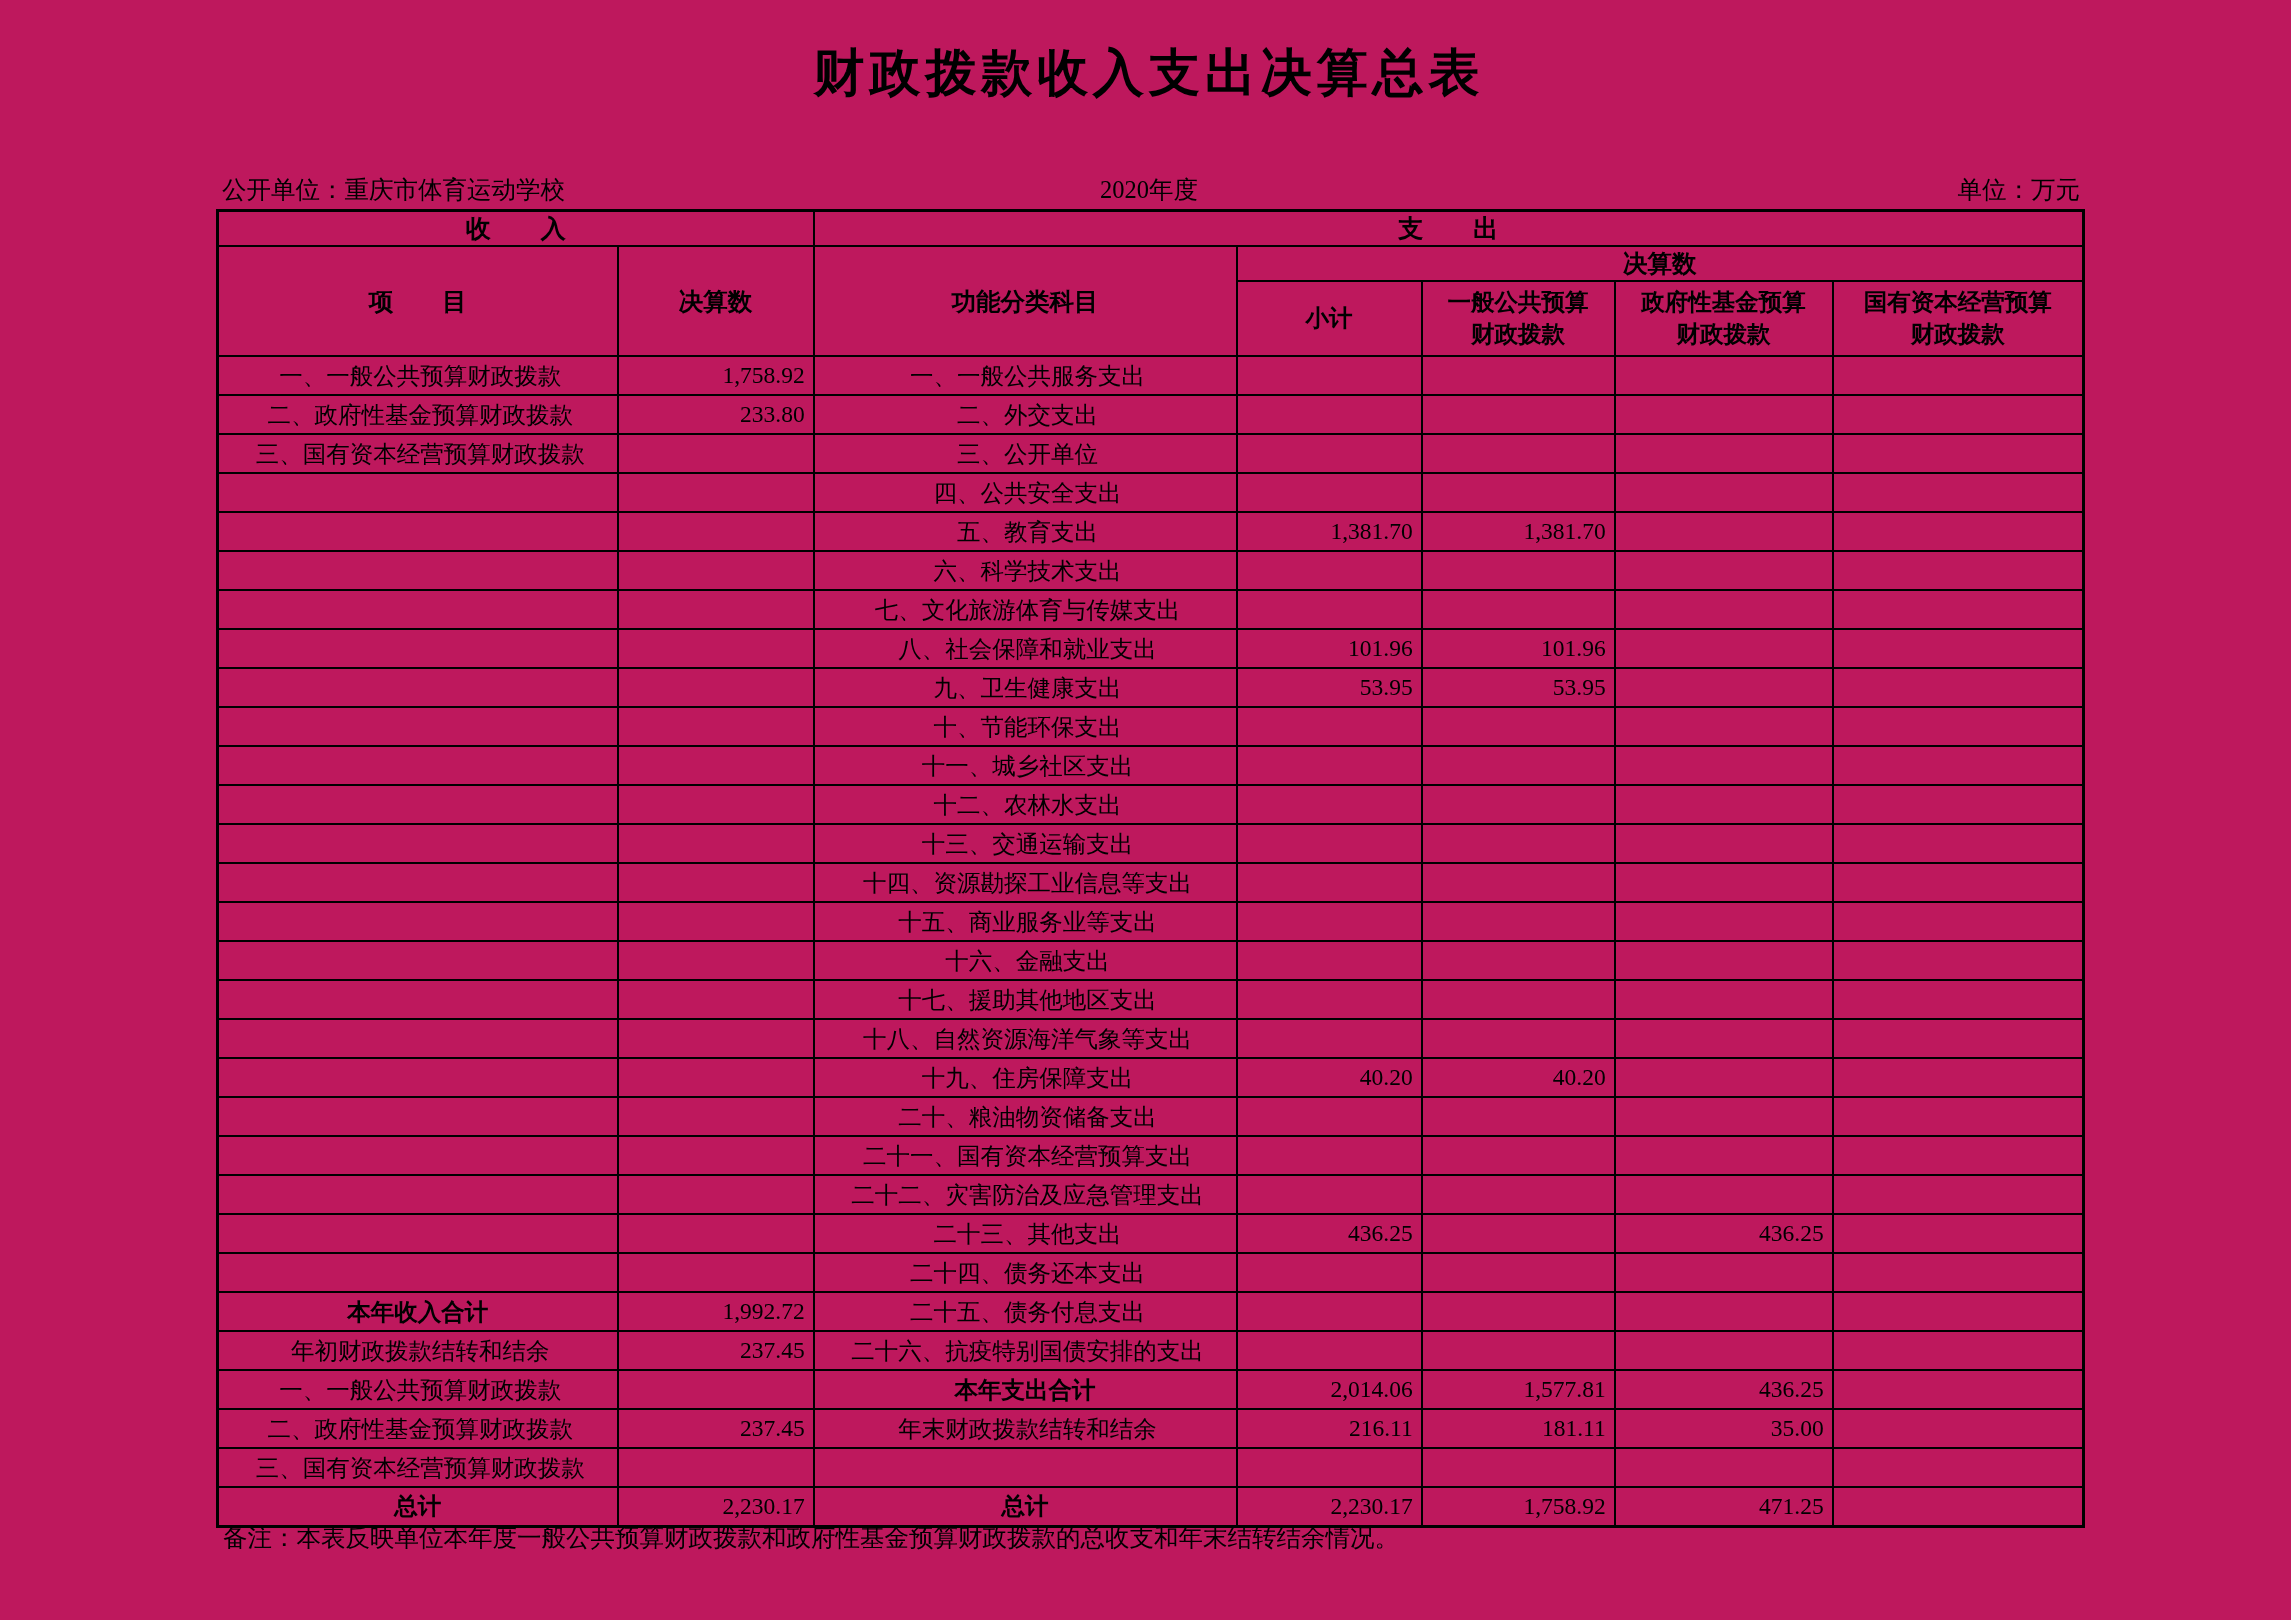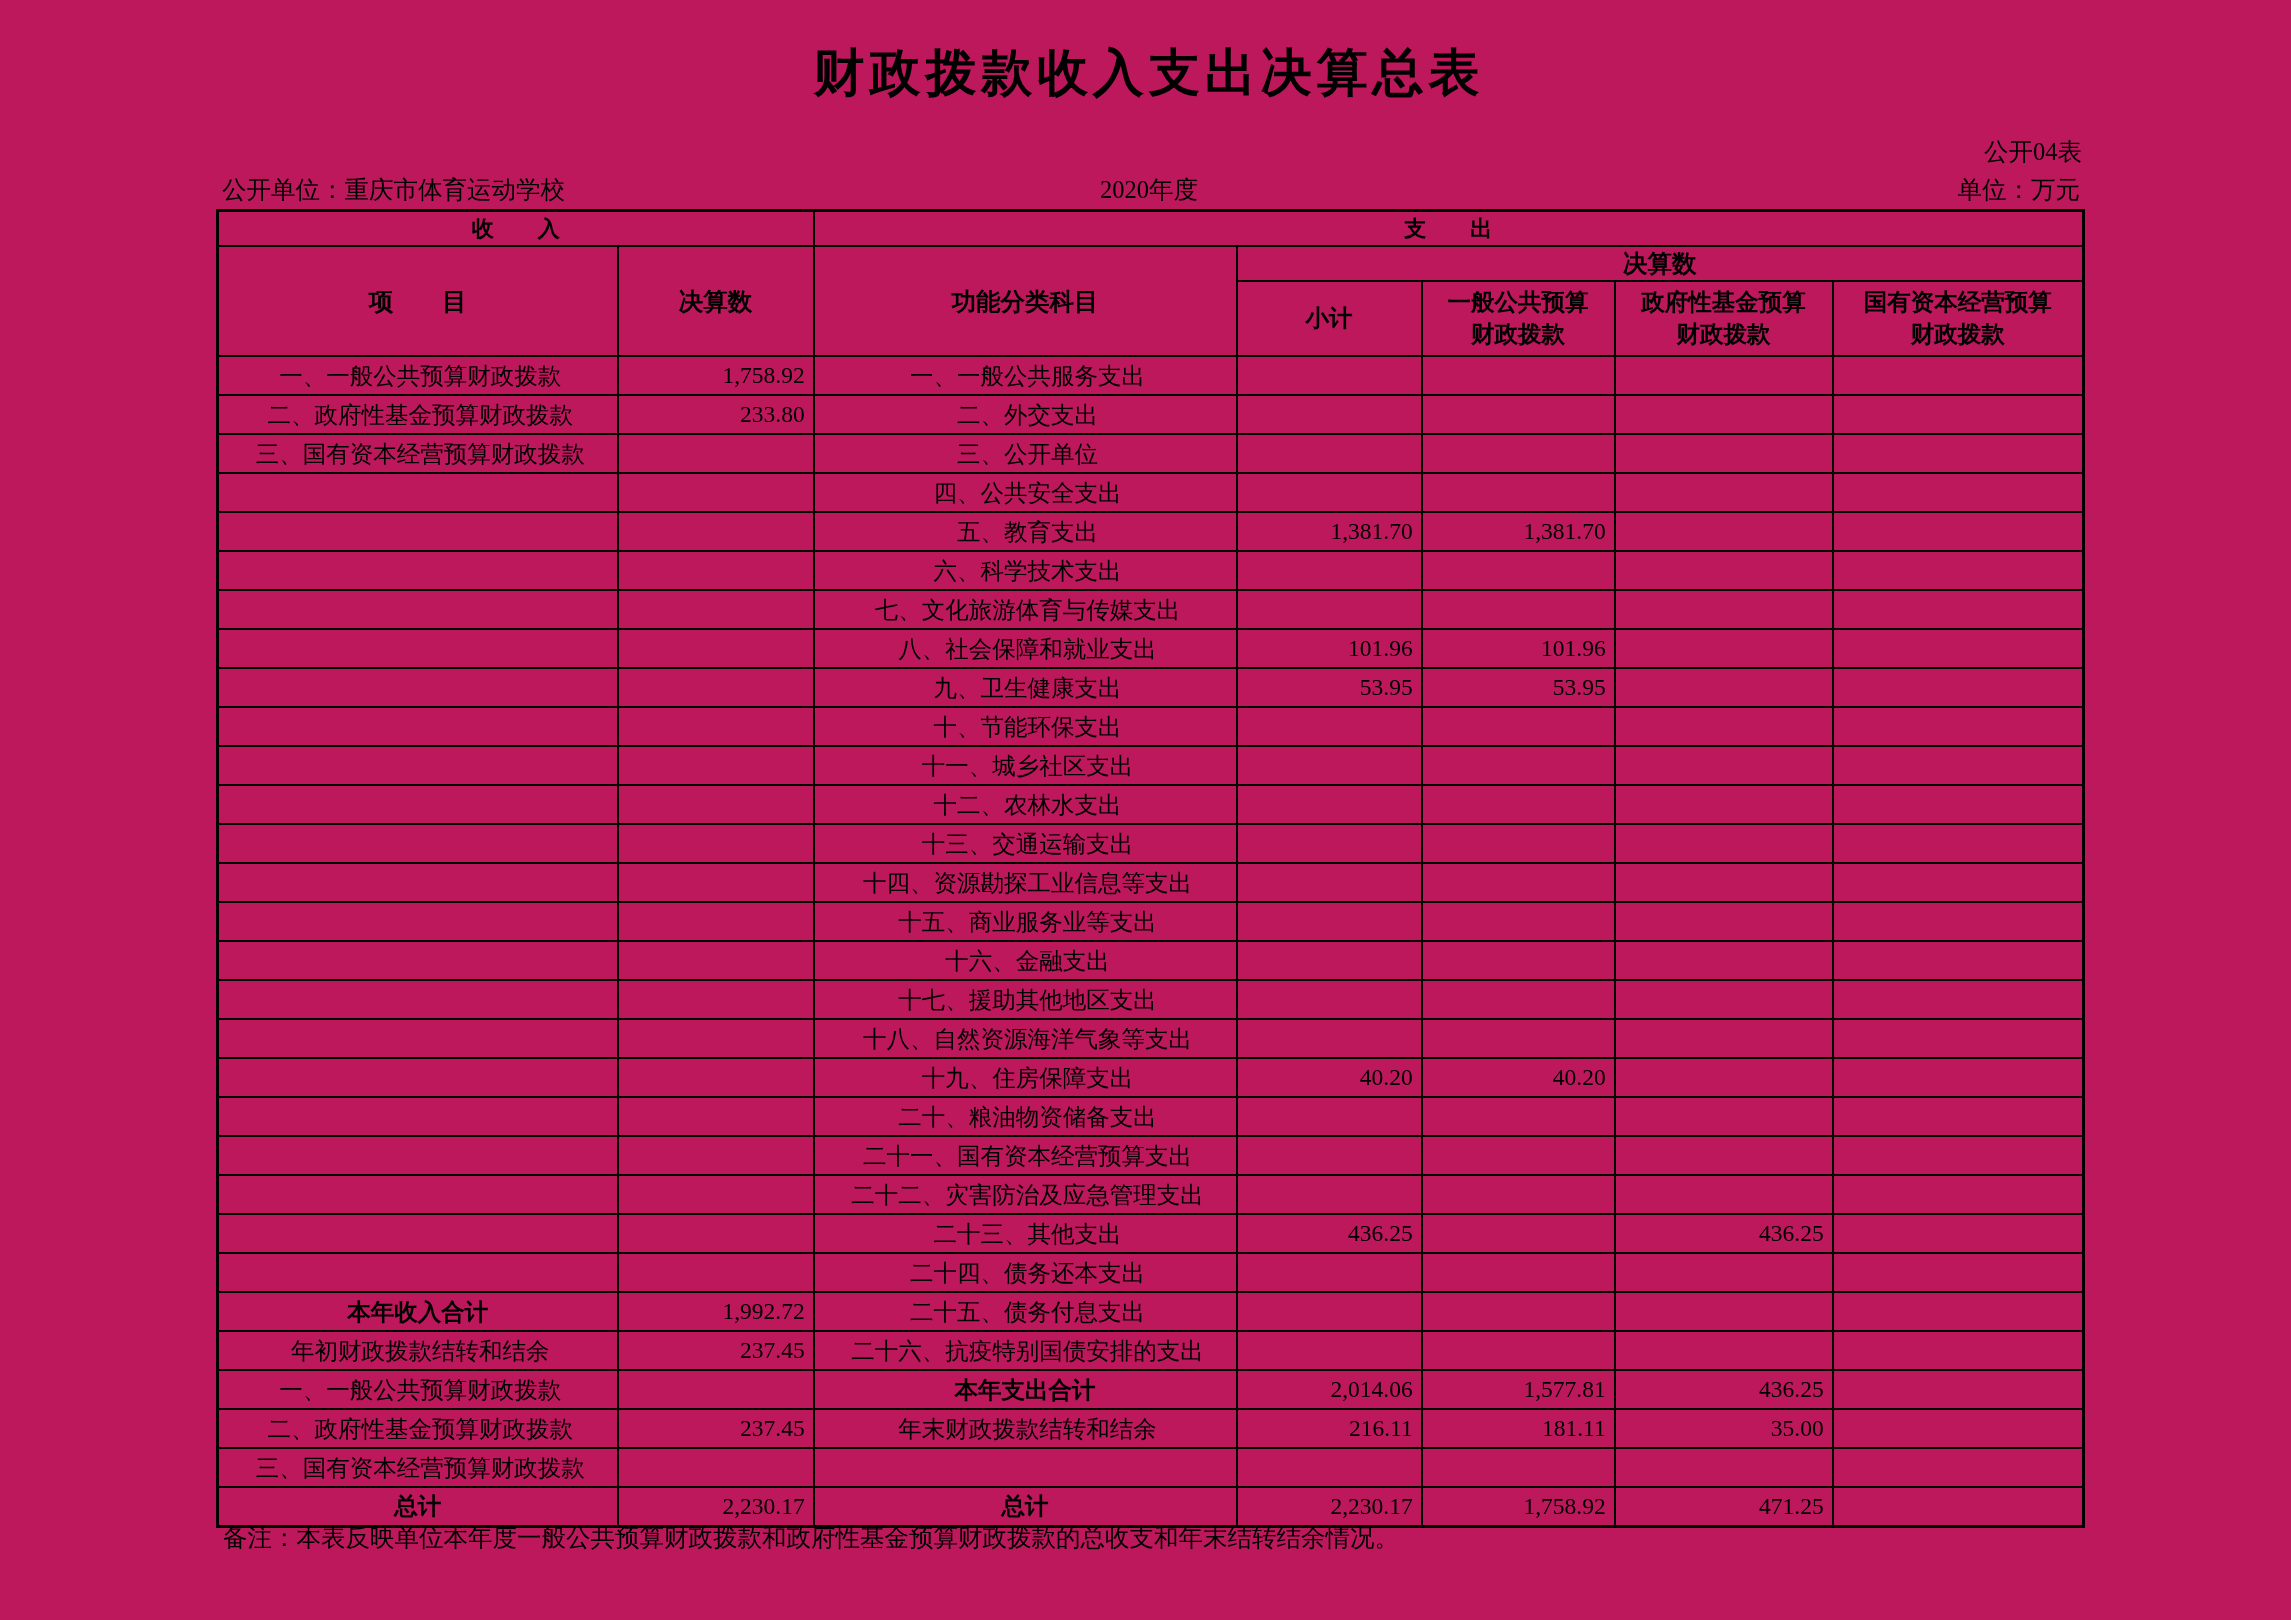--- a/index.html
+++ b/index.html
@@ -54,21 +54,21 @@
     border-right: 2px solid #000;
     border-top: 2.9px solid #000;
     border-bottom: 2.9px solid #000;
     padding: 0;
     overflow: hidden;
     font-weight: normal;
   }
   .hrow-a th {
     height: 33px;
     font-weight: bold;
-    font-size: 22px;
+    font-size: 25px;
     text-align: center;
     vertical-align: middle;
   }
   .hrow-b { height: 35px; }
   .hrow-b th {
     font-weight: bold;
     font-size: 24.5px;
     text-align: center;
     vertical-align: middle;
   }
@@ -106,21 +106,20 @@
     white-space: nowrap;
   }
 </style>
 </head>
 <body>
 
 <div class="page">
 
   <div class="title">财政拨款收入支出决算总表</div>
 
-  <div class="table-code">公开04表</div>
 
   <div class="info-row">
     <span class="info-left">公开单位：重庆市体育运动学校</span>
     <span class="info-center">2020年度</span>
     <span class="info-right">单位：万元</span>
   </div>
 
   <table class="main-table">
     <colgroup>
       <col style="width:400px">

